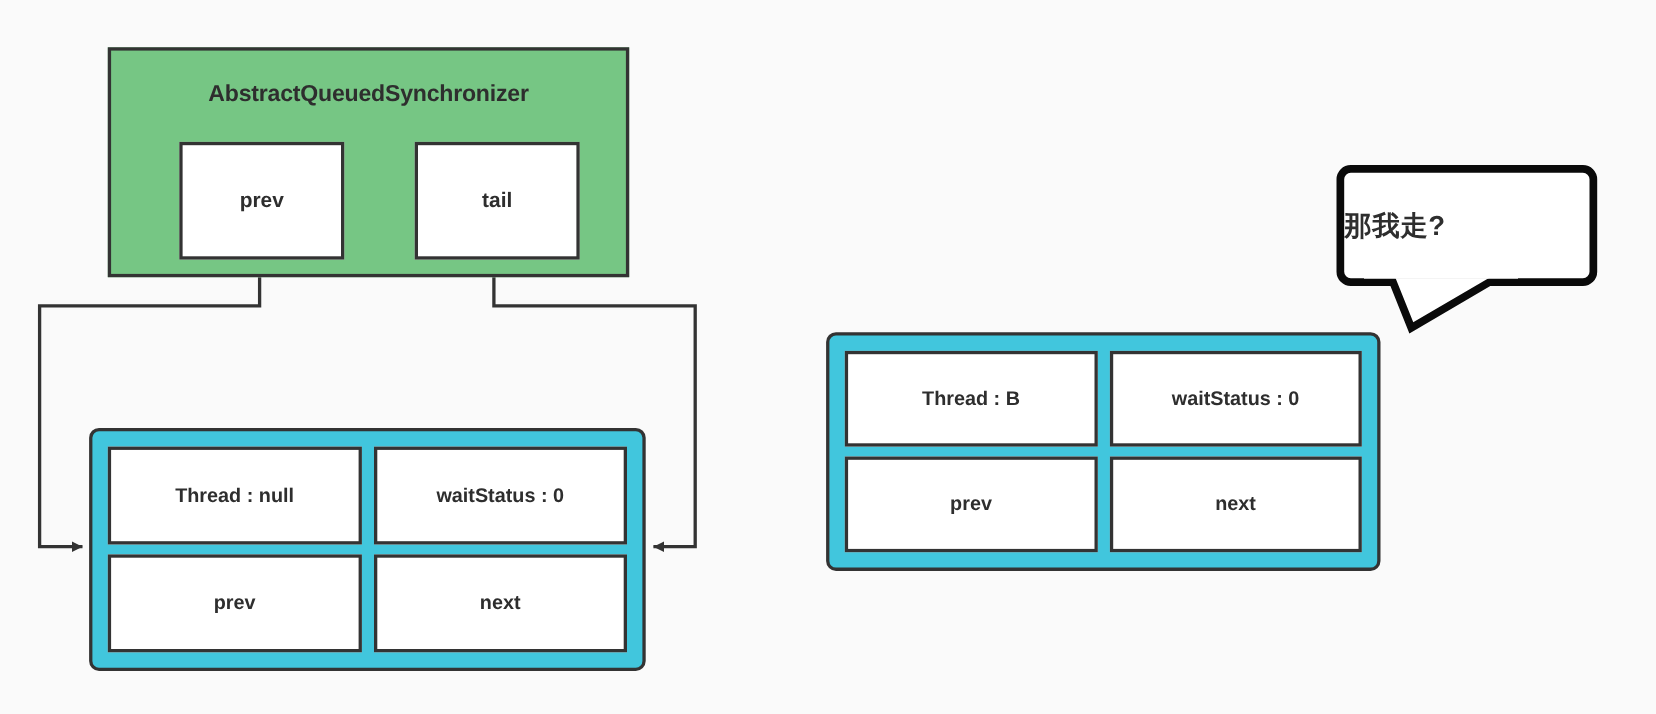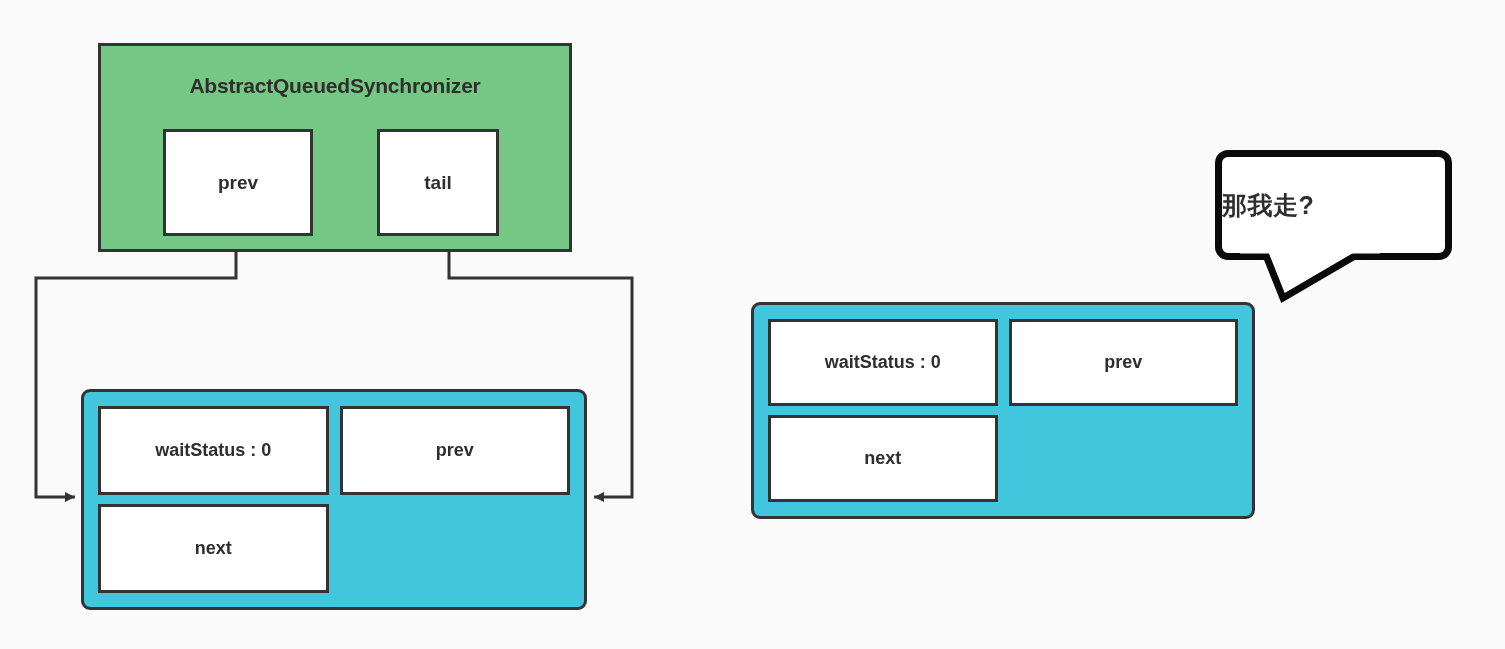--- a/index.html
+++ b/index.html
@@ -46,21 +46,21 @@
     border: 3px solid #333333;
     box-sizing: border-box;
     display: flex;
     align-items: center;
     justify-content: center;
     font-size: 19px;
     font-weight: bold;
     color: #2e2e2e;
   }
   .field-head { left: 62px;  top: 83px; width: 150px; height: 107px; }
-  .field-tail { left: 276px; top: 83px; width: 122px; height: 107px; }
+  .field-tail { left: 276px; top: 83px; width: 150px; height: 107px; }
 
   
   .node {
     position: absolute;
     background: #41c6dd;
     border: 3px solid #333333;
     border-radius: 9px;
     box-sizing: border-box;
     padding: 14px 14px;
     display: grid;
@@ -168,26 +168,28 @@
 
   <div class="aqs-box">
     <div class="aqs-title">AbstractQueuedSynchronizer</div>
 
     <div class="field-box field-head">prev</div>
 
     <div class="field-box field-tail">tail</div>
   </div>
 
   <div class="node" id="node-head-sentinel">
+    <div class="node-cell">Thread : null</div>
     <div class="node-cell">waitStatus : 0</div>
     <div class="node-cell">prev</div>
     <div class="node-cell">next</div>
   </div>
 
   <div class="node" id="node-thread-b">
+    <div class="node-cell">Thread : B</div>
     <div class="node-cell">waitStatus : 0</div>
     <div class="node-cell">prev</div>
     <div class="node-cell">next</div>
   </div>
 
   <div class="bubble">
     <span class="bubble-text">那我走?</span>
   </div>
   <svg id="bubble-tail" viewBox="0 0 140 60" xmlns="http://www.w3.org/2000/svg">
     <path d="M 0,5 L 25,5 L 43,50 L 120,5 L 140,5" fill="#ffffff" stroke="#0a0a0a" stroke-width="7" stroke-linejoin="miter" stroke-linecap="butt"></path>

